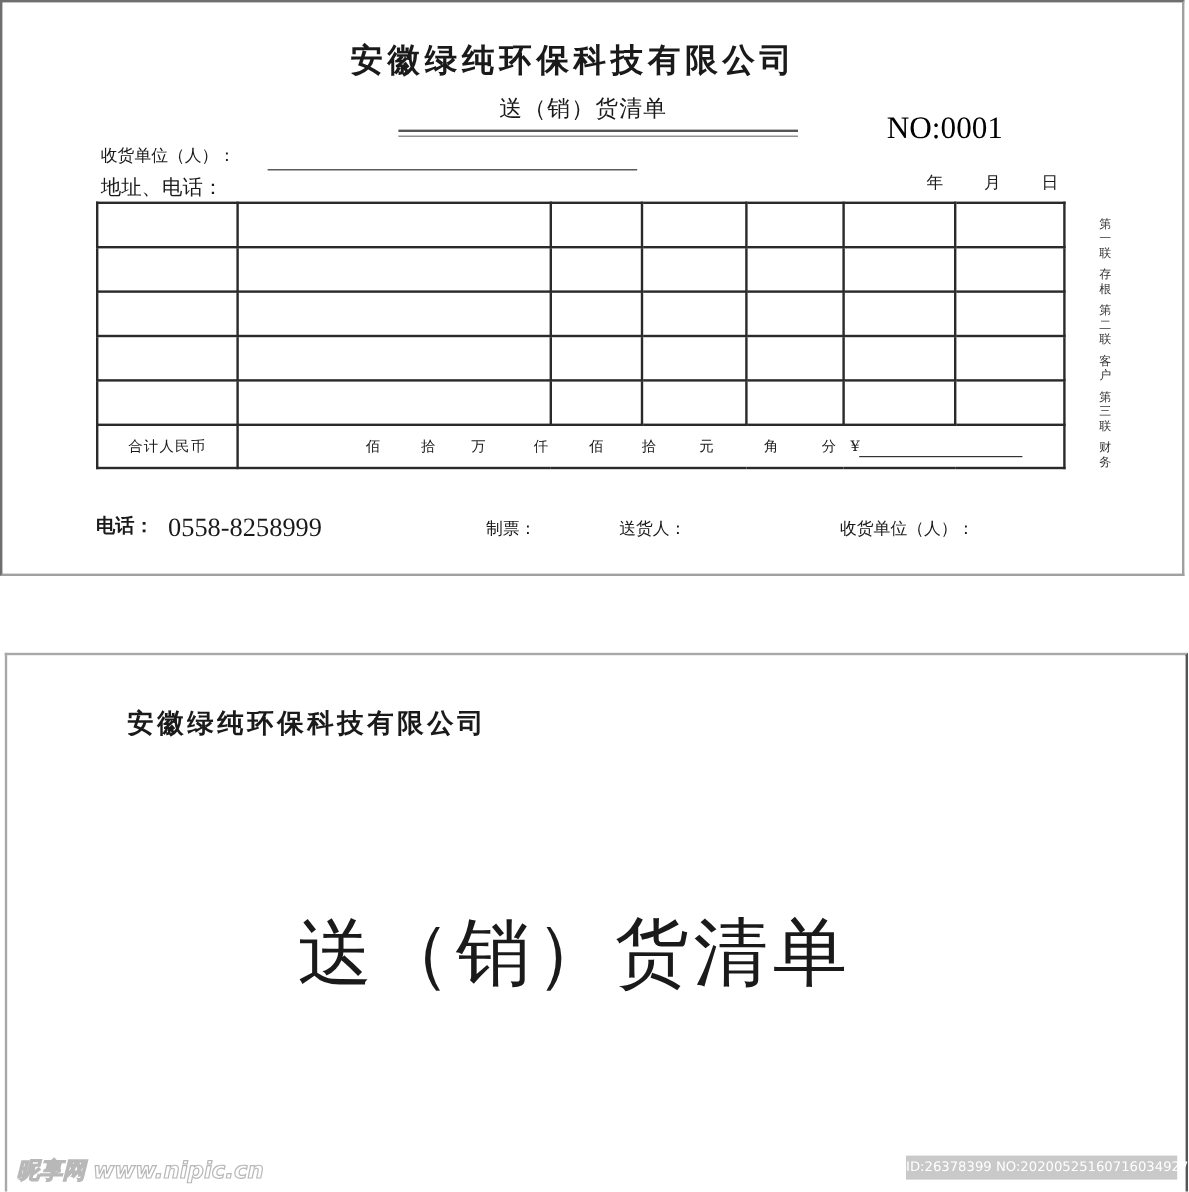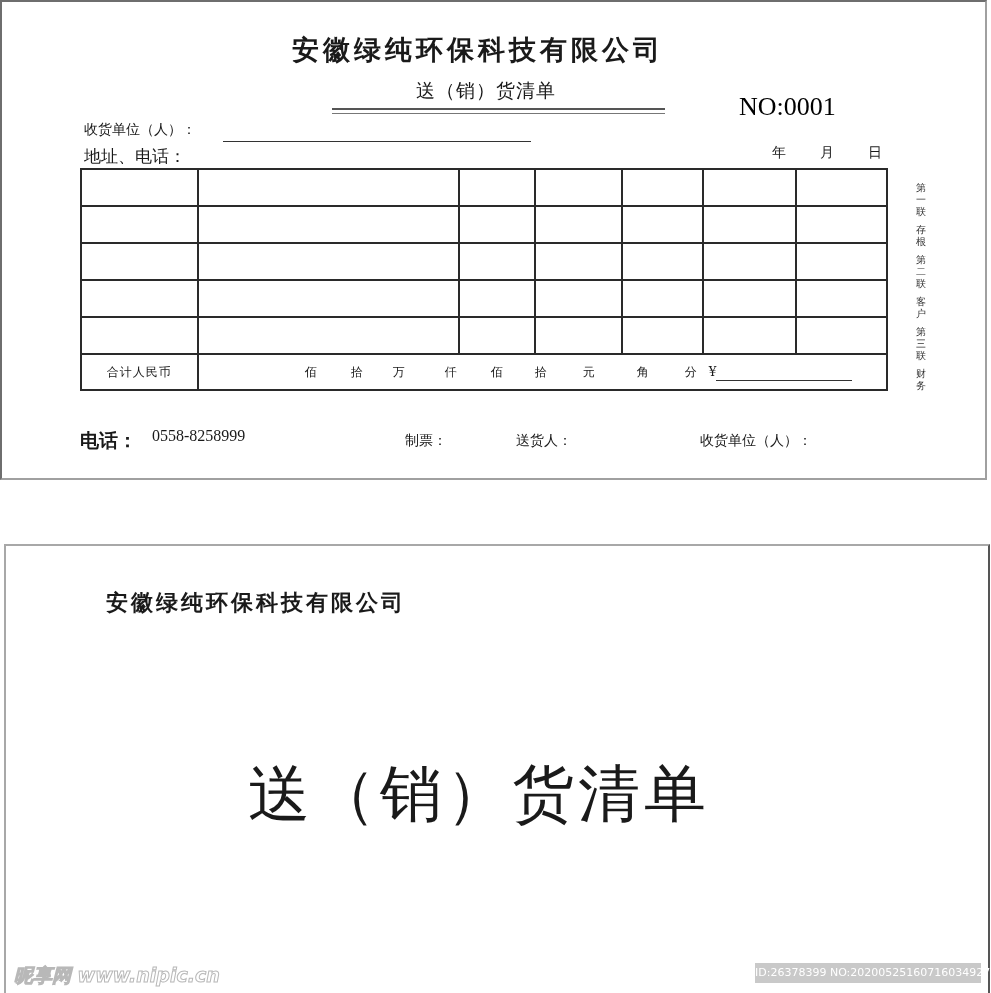--- a/index.html
+++ b/index.html
@@ -25,22 +25,22 @@
   table.sheet th { height:30px; }
   table.sheet td { height:35px; }
   table.sheet tr.total td { height:34px; font-size:12px;text-align:center; }
   .total-label { letter-spacing:1px; }
   .amount-cell { text-align:right; position:relative; }
   .unit-chars { position:absolute; left:106px; top:9px; font-size:12px; }
   .unit-chars span { display:inline-block; }
   .yen-line { display:inline-block; width:136px; border-bottom:1px solid #333; vertical-align:bottom; height:12px; }
   .side-copies { left:894px; top:180px; width:18px; font-size:10px; line-height:12px; color:#333; white-space:normal; text-align:center;margin-left:16px; }
   .side-copies span { display:block; margin-bottom:6px; }
-  .footer-phone-label { left:78px; top:426px; font-size:19px; font-weight:bold; }
-  .footer-phone { left:150px; top:425px; font-size:16px; font-family:"Liberation Serif",serif; }
+  .footer-phone-label { left:78px; top:426px; font-size:16px; font-weight:bold; }
+  .footer-phone { left:138px; top:425px; font-size:22px; font-family:"Liberation Serif",serif; }
   .footer-issuer { left:403px; top:430px; font-size:14px; }
   .footer-sender { left:514px; top:430px; font-size:14px; }
   .footer-receiver { left:698px; top:430px; font-size:14px; }
   .cover-company { left:106px; top:588px; font-size:22px; font-weight:bold; letter-spacing:3px; }
   .cover-title { left:248px; top:752px; font-size:62px; letter-spacing:4px; }
   .wm-left { left:14px; top:963px; font-size:19px; color:#fff; -webkit-text-stroke:1px #b8b8b8; font-family:"DejaVu Sans",sans-serif; font-weight:bold; font-style:italic; }
   .wm-right { left:755px; top:963px; width:226px; height:20px; background:#c9c9c9; color:#fff; font-size:11px; line-height:20px; text-align:center; font-family:"DejaVu Sans",sans-serif; }
 </style>
 </head>
 <body>

